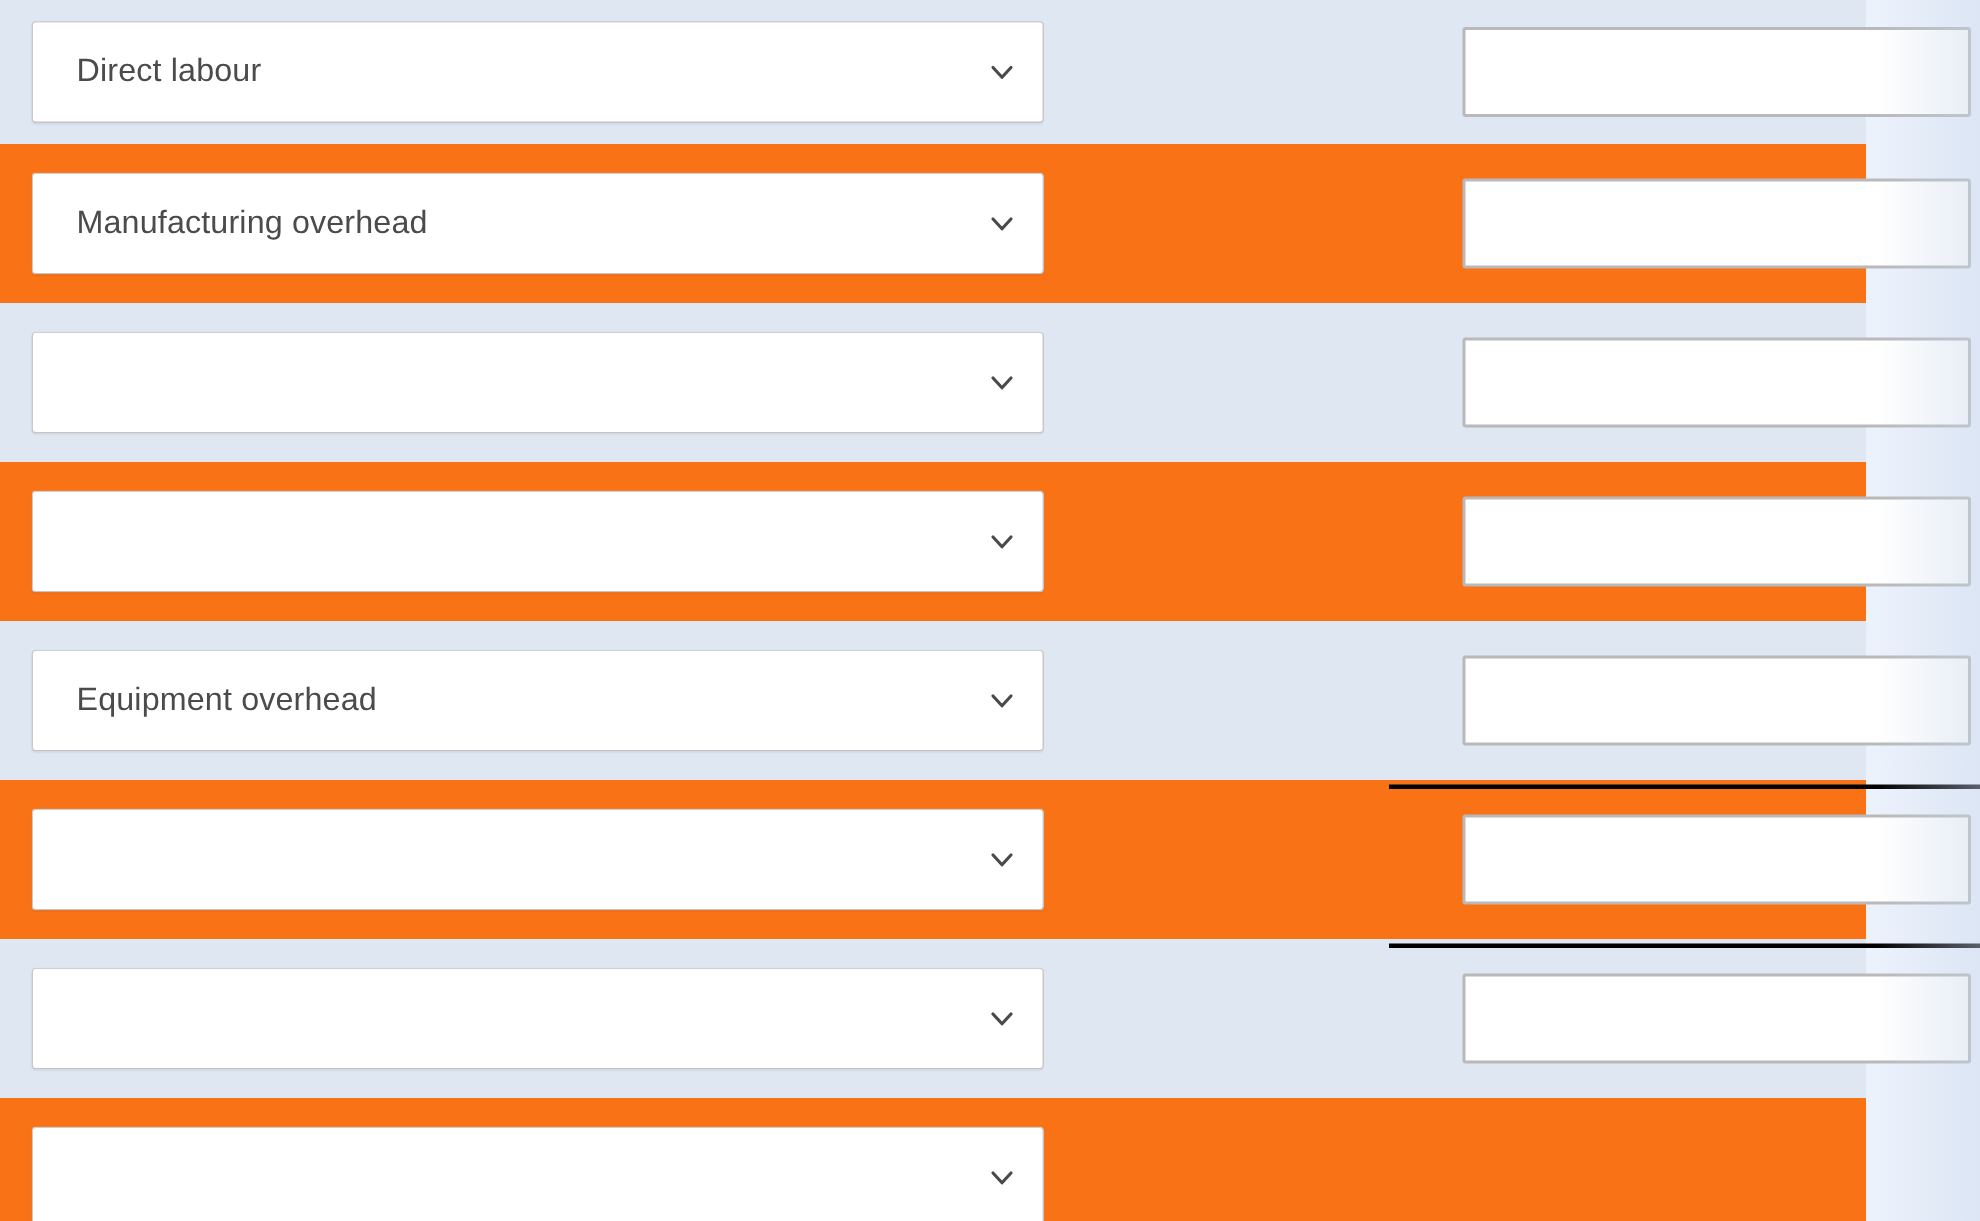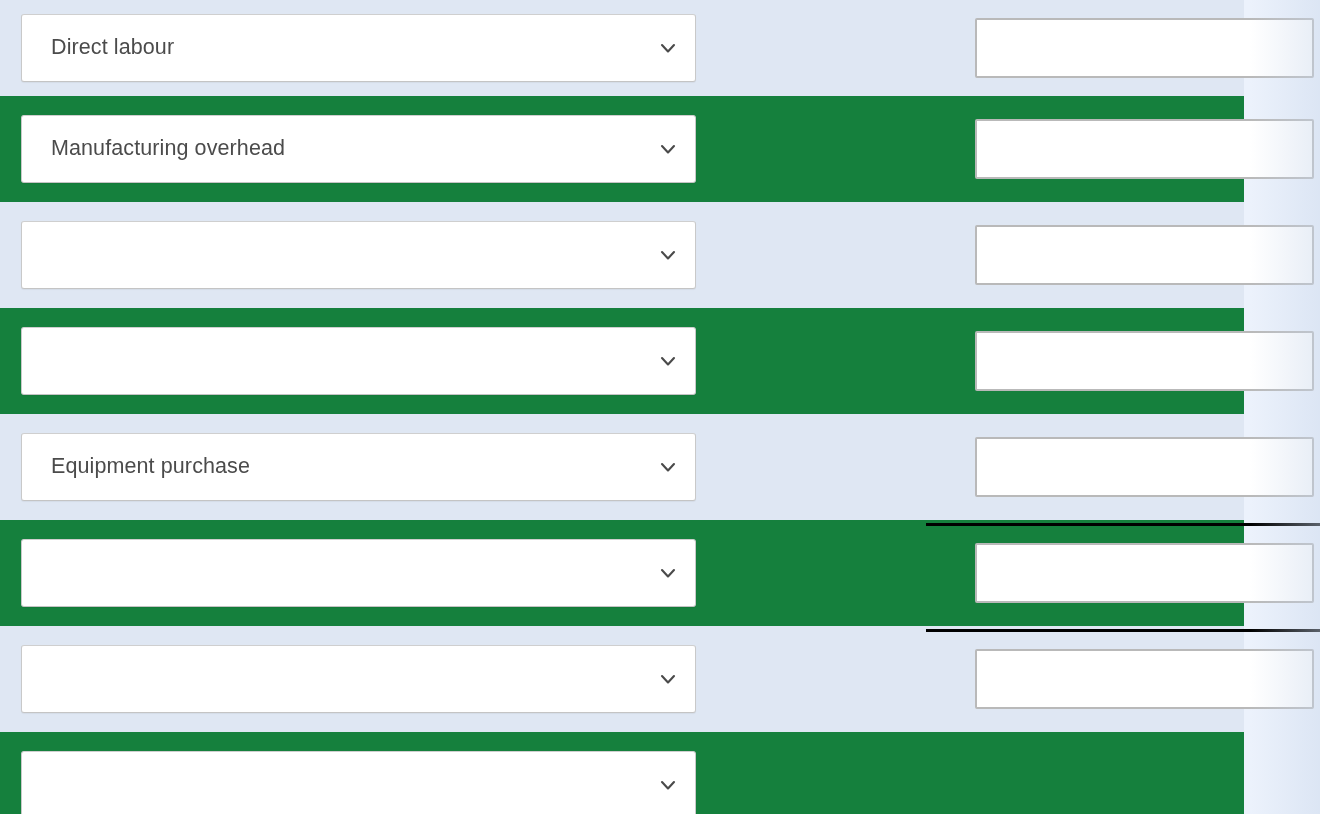--- a/index.html
+++ b/index.html
@@ -22,21 +22,21 @@
   }
 
   .ws-row {
     position: relative;
     box-sizing: border-box;
     width: 1244px;
     height: 106px;
     overflow: visible;
   }
   .ws-row.shade-dark  { background: #dfe7f3; }
-  .ws-row.shade-light { background: #15803d; }
+  .ws-row.shade-light { background: #f97316; }
 
   
   .ws-row.first { height: 96px; }
 
   
   .cell-account {
     position: absolute;
     left: 21px;
     top: 50%;
     transform: translateY(-50%);
@@ -196,21 +196,21 @@
       </div>
     </div>
     <div class="cell-amount">
       <input class="amount-input" type="text" value="" style="">
     </div>
   </div>
 
   <div class="ws-row shade-dark">
     <div class="cell-account">
       <div class="account-select">
-        <span class="account-label">Equipment purchase</span>
+        <span class="account-label">Equipment overhead</span>
         <span class="chevron">
           <svg width="22" height="22" viewBox="0 0 22 22" aria-hidden="true">
               <path d="M5 8 L11 14.5 L17 8" fill="none" stroke="#4a4a4a" stroke-width="2.1" stroke-linecap="round" stroke-linejoin="round"></path>
             </svg>
         </span>
       </div>
     </div>
     <div class="cell-amount">
       <input class="amount-input" type="text" value="" style="">
     </div>

